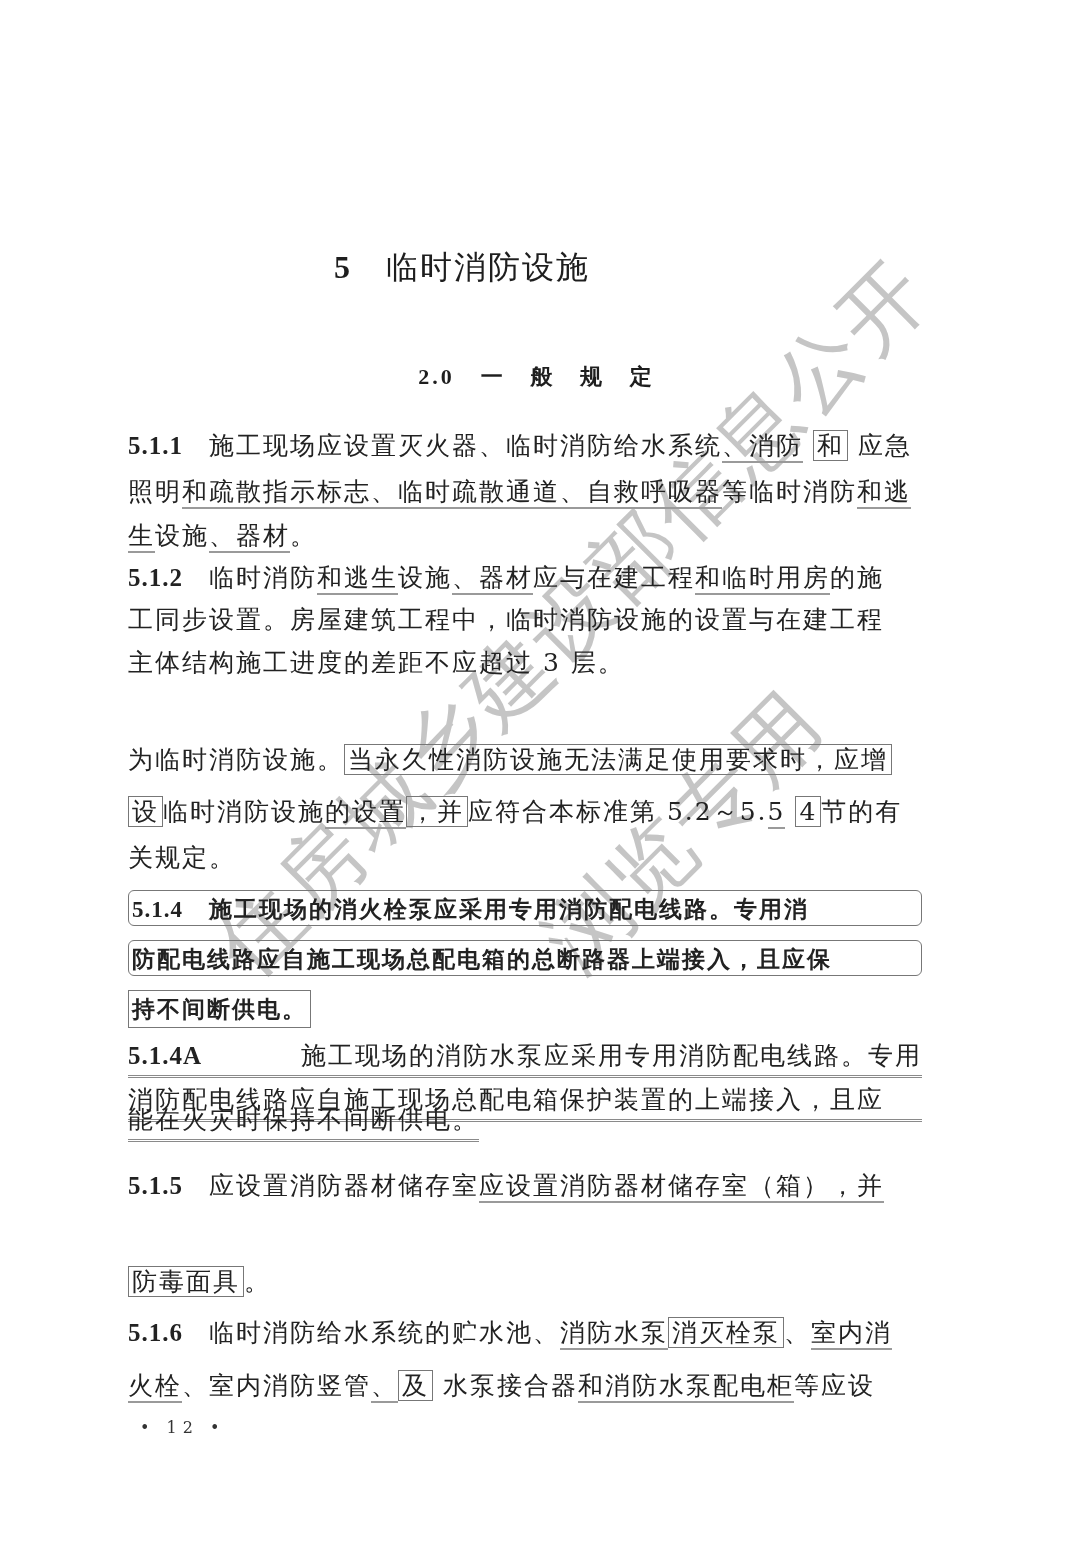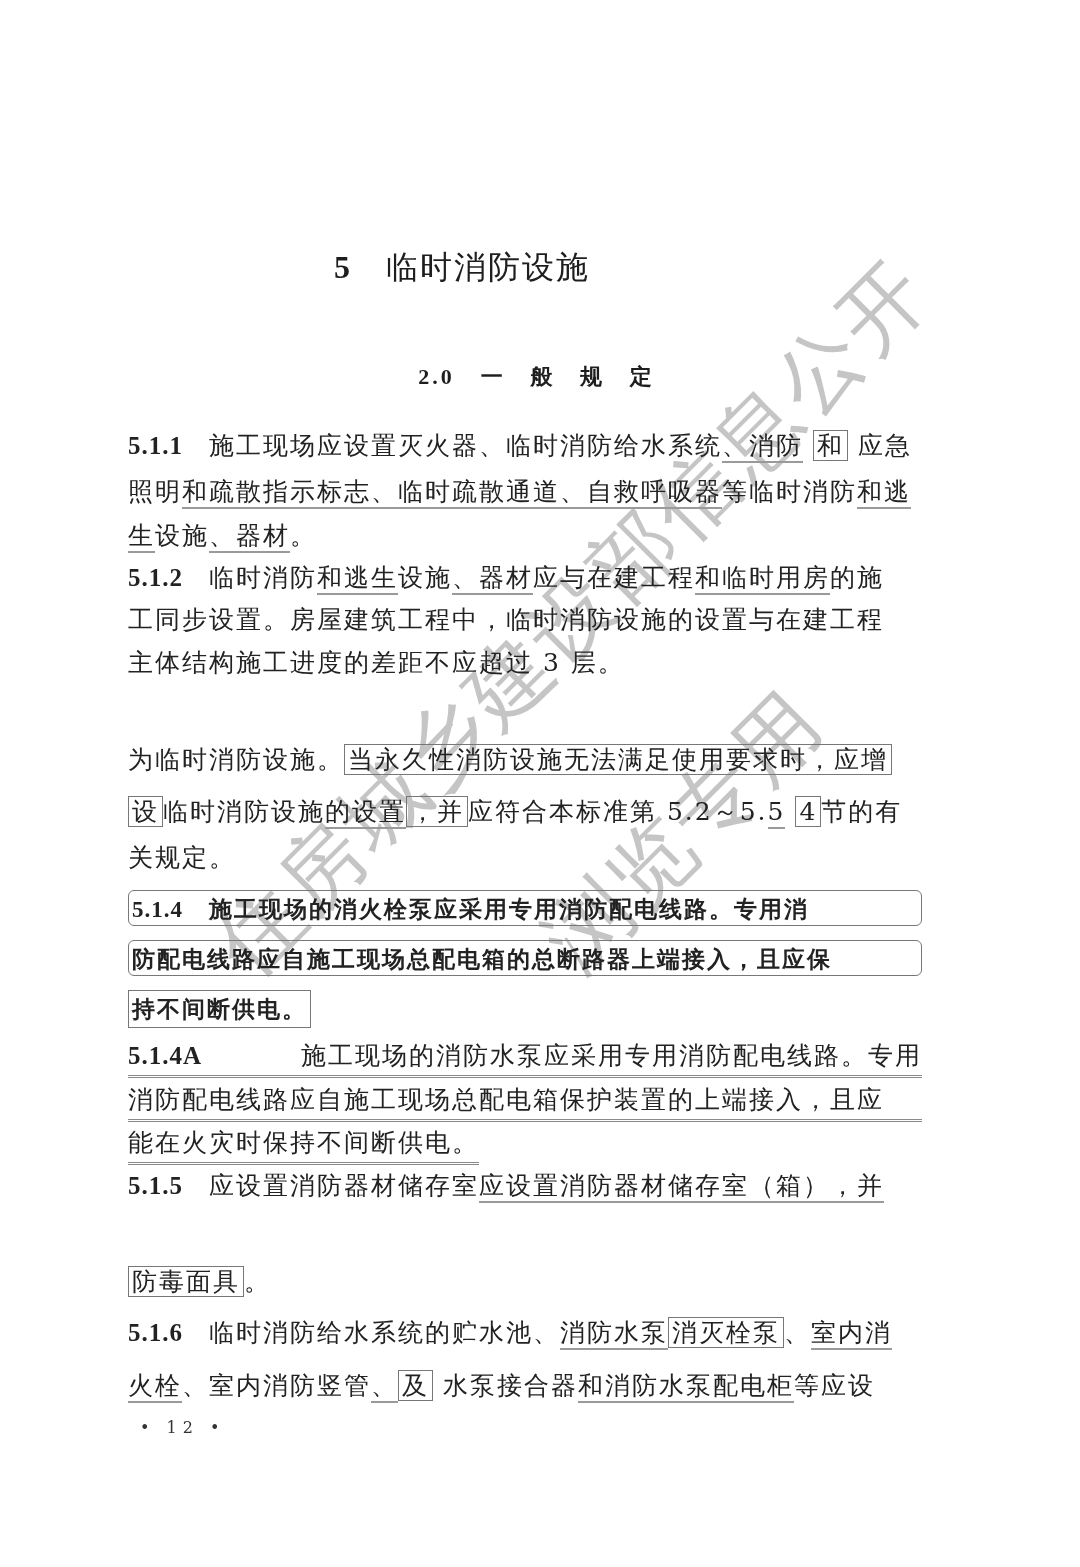--- a/index.html
+++ b/index.html
@@ -85,21 +85,21 @@
 
   <div class="line" style="top:1038px">
     <span class="seg u" style="border-bottom:3px double #8a8a8a; width:100%; display:flex; justify-content:space-between;">
         <span class="clause">5.1.4A</span>
         <span>施工现场的消防水泵应采用专用消防配电线路。专用</span>
       </span>
   </div>
   <div class="line" style="top:1082px">
     <span class="seg u" style="border-bottom:3px double #8a8a8a; width:100%;">消防配电线路应自施工现场总配电箱保护装置的上端接入，且应</span>
   </div>
-  <div class="line left" style="top:1125px">
+  <div class="line left" style="top:1102px">
     <span class="seg u" style="border-bottom:3px double #8a8a8a;">能在火灾时保持不间断供电。</span>
   </div>
 
   <div class="line" style="top:1168px">
     <span class="seg"><span class="clause">5.1.5</span><span>应设置消防器材储存室</span><span class="u">应设置消防器材储存室（箱），并</span></span>
   </div>
   <div class="line left" style="top:1264px">
     <span class="seg"><span class="box">防毒面具</span><span>。</span></span>
   </div>
 

